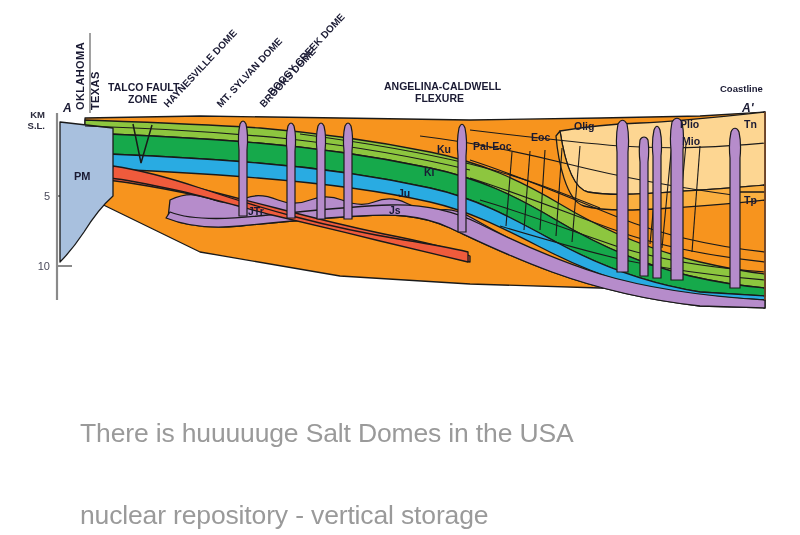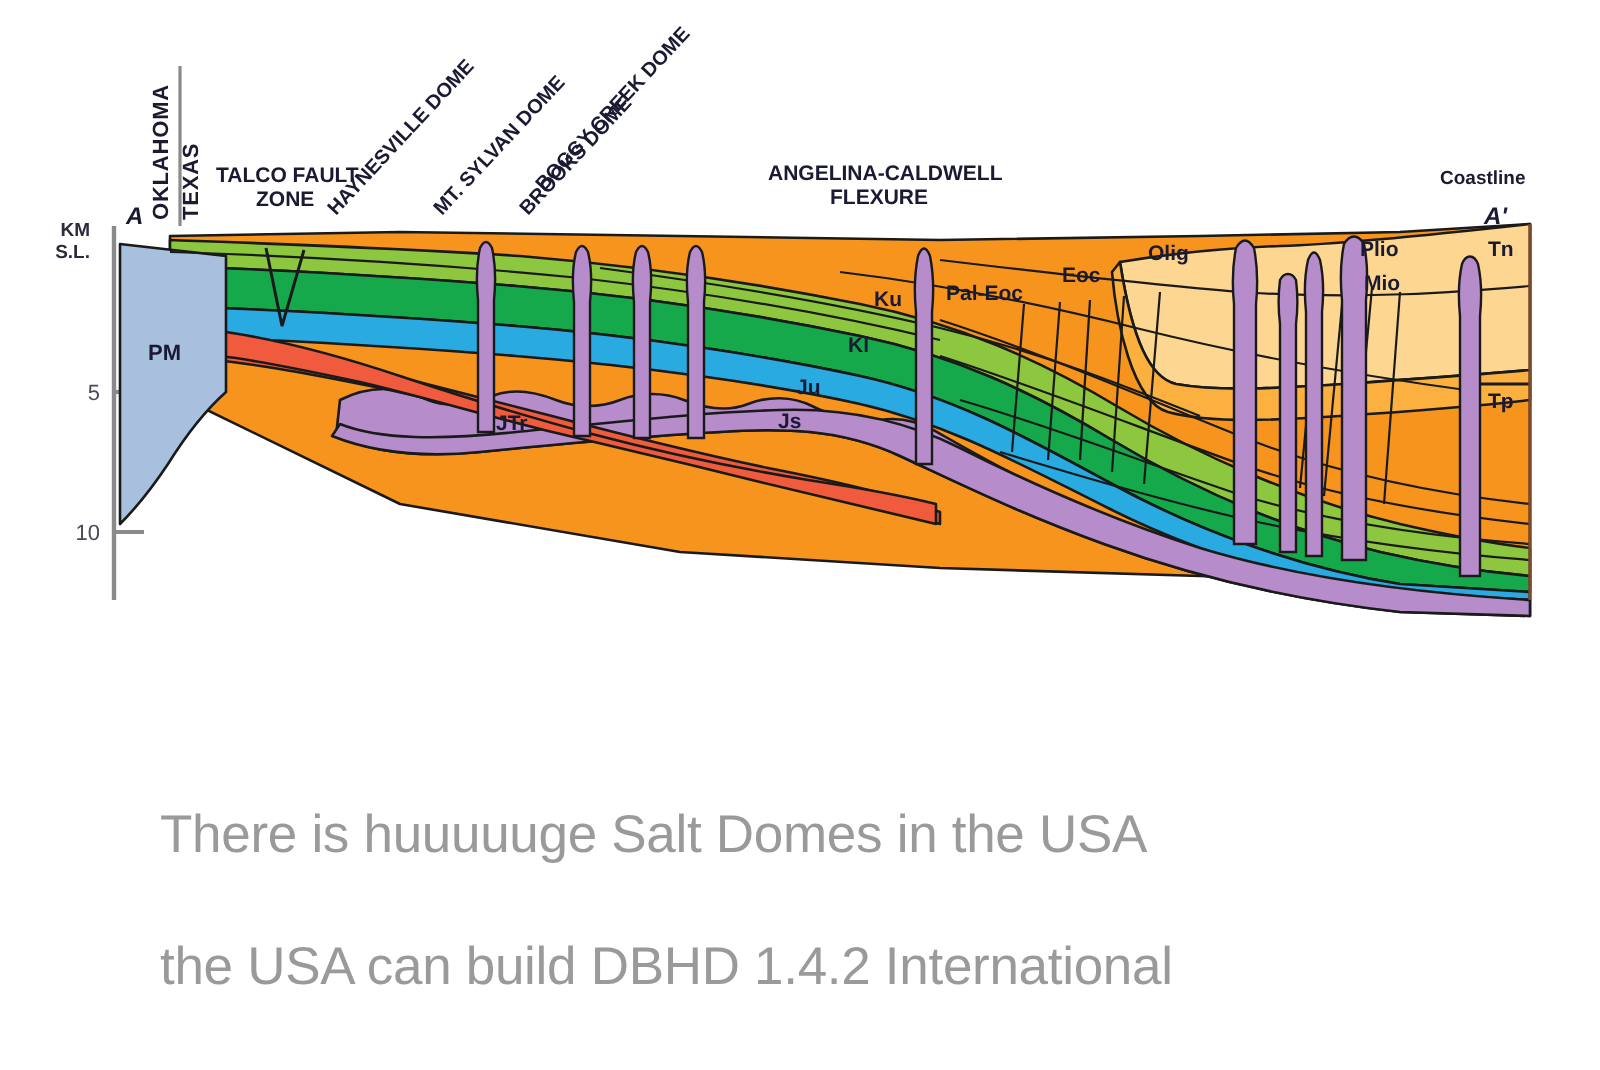--- a/index.html
+++ b/index.html
@@ -17,21 +17,21 @@
   #caption{
     position:absolute;left:80px;top:368px;width:690px;
     color:#9a9a9a;
     font-size:26.5px;
     line-height:33px;
     font-family:"Liberation Sans", sans-serif;
     font-weight:400;
     letter-spacing:-0.15px;
     white-space:pre-line;
   }
-  .cap-line{display:block;}
+  .cap-line{display:block;margin-top:16px;}
 </style>
 </head>
 <body>
 
 <div id="slide">
 
   <div id="figure">
   <svg width="800" height="330" viewBox="0 0 800 330" xmlns="http://www.w3.org/2000/svg">
     <defs>
       <clipPath id="sectionClip">
@@ -211,17 +211,16 @@
       <text x="682" y="145" font-size="10.5" font-weight="bold">Mio</text>
       <text x="680" y="128" font-size="10.5" font-weight="bold">Plio</text>
       <text x="744" y="128" font-size="10.5" font-weight="bold">Tn</text>
       <text x="744" y="204" font-size="10.5" font-weight="bold">Tp</text>
     </g>
   </svg>
   </div>
 
   <div id="caption" style="color: rgb(154, 154, 154);">
     <span class="cap-line">There is huuuuuge Salt Domes in the USA</span>
-    <span class="cap-line">the USA can build DBHD 1.4.2 International</span>
     <span class="cap-line">nuclear repository - vertical storage</span>
   </div>
 
 </div>
 
 </body></html>

